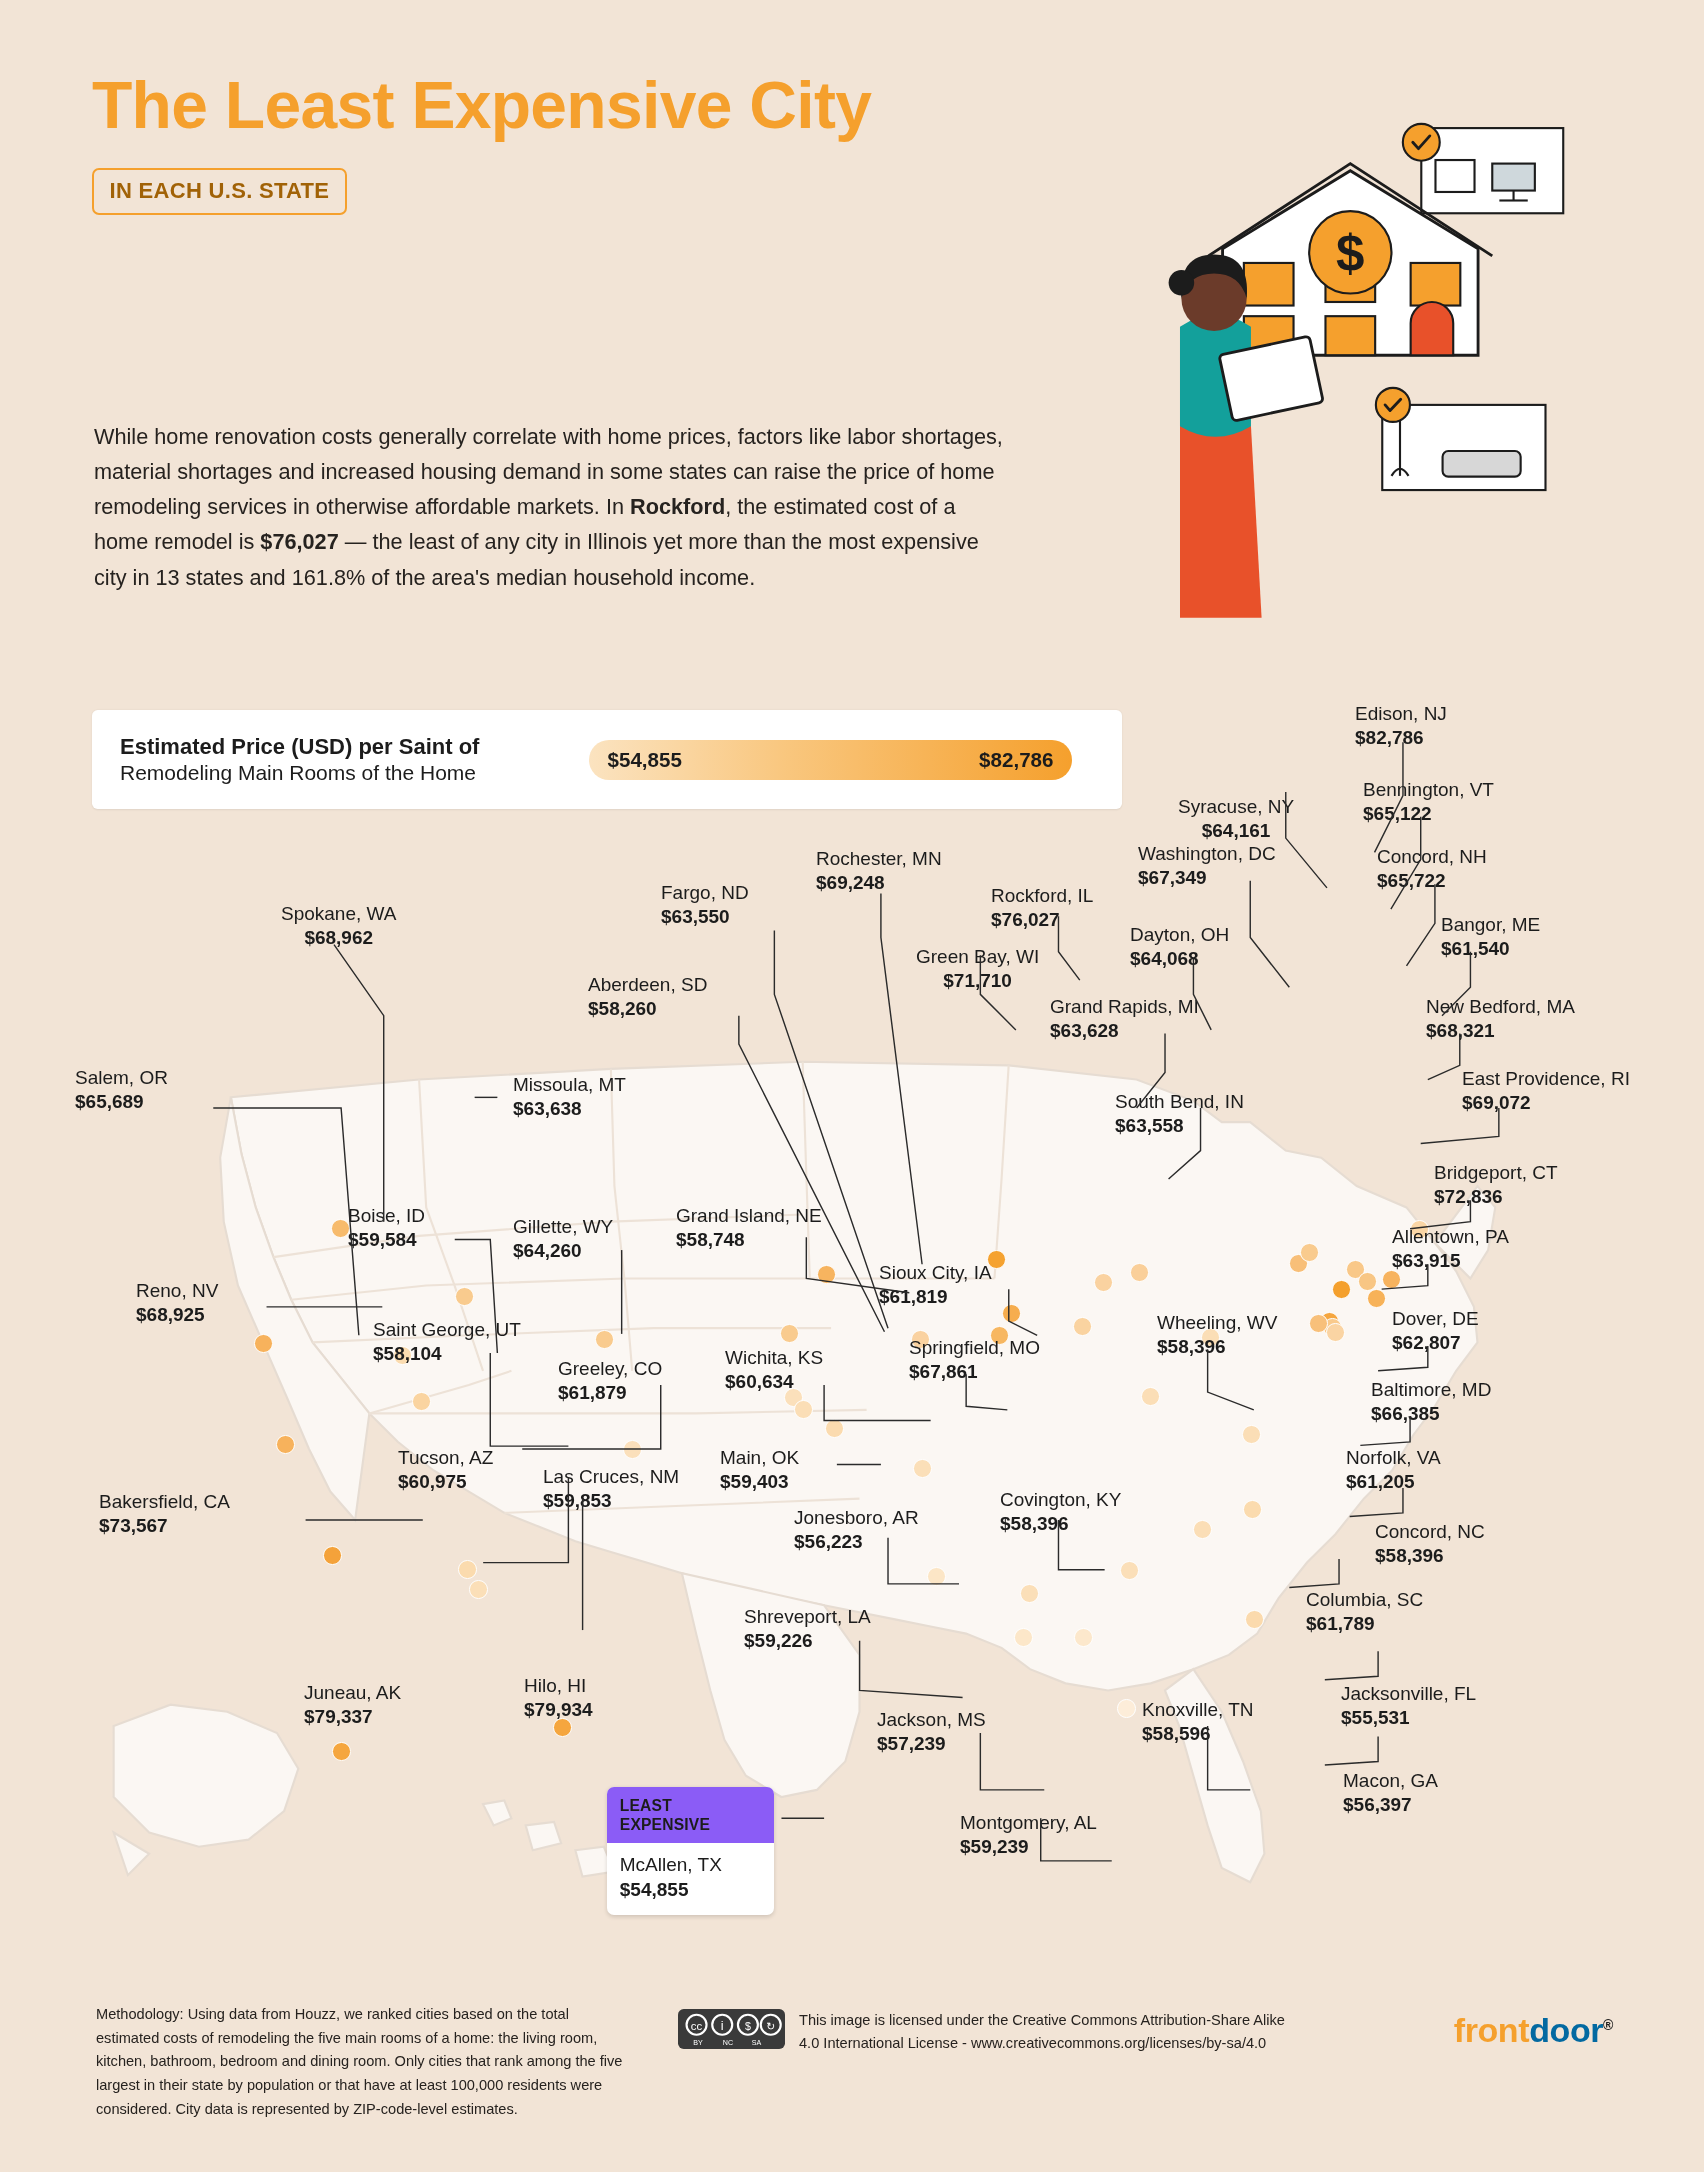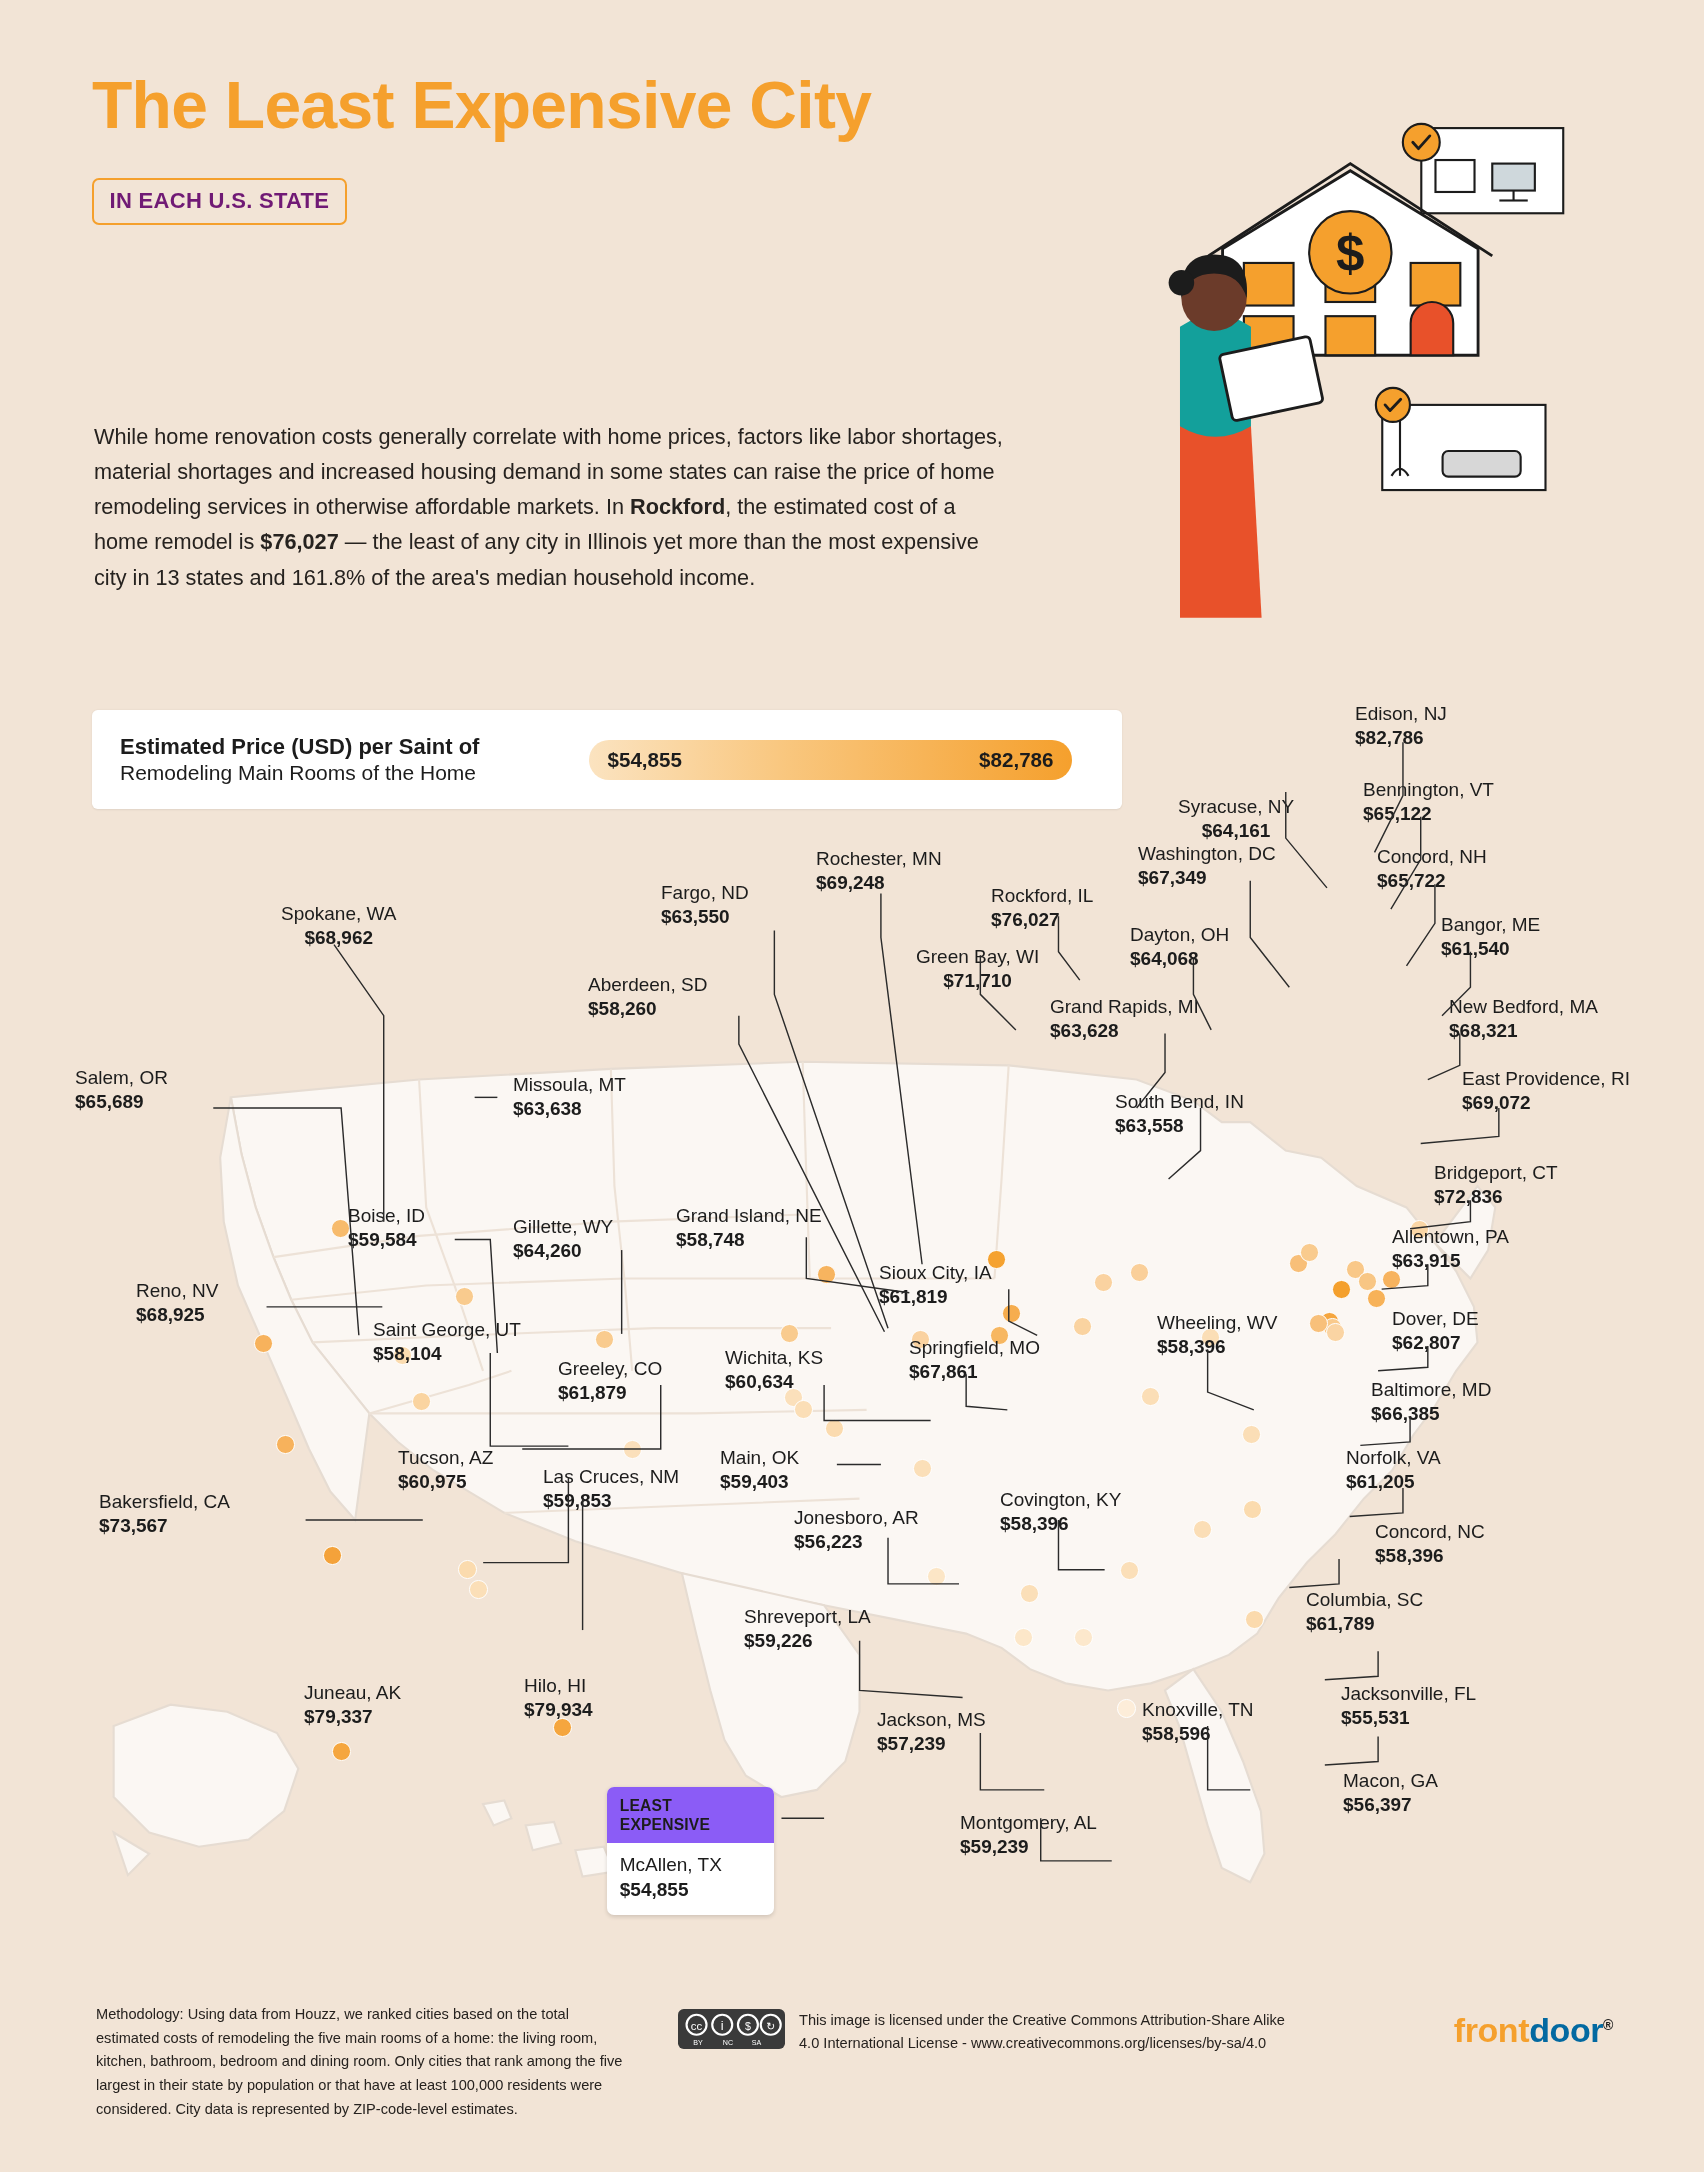--- a/index.html
+++ b/index.html
@@ -38,28 +38,28 @@
   .title-line2 {
     font-size: 61px;
     font-weight: 700;
     color: #1c1c1c;
     letter-spacing: -0.7px;
     line-height: 1.1;
     margin-top: 1.4px;
   }
   .subtitle-pill {
     display: inline-block;
-    margin-top: 38px;
+    margin-top: 28px;
     border: 2.1px solid #F5A02D;
     border-radius: 7px;
     padding: 8.5px 15.6px 9.2px 15.6px;
     font-size: 22px;
     font-weight: 700;
     letter-spacing: 0.3px;
-    color: #701a75;
+    color: #a16207;
     background: transparent;
   }
   .intro {
     position: absolute;
     left: 94px;
     top: 419px;
     width: 909px;
     font-size: 21.7px;
     line-height: 1.62;
     color: #26221f;
@@ -549,21 +549,21 @@
     <span class="price">$65,122</span>
   </div>
   <div class="lbl" style="left:1377px; top:845px;">
     <span class="city">Concord, NH</span>
     <span class="price">$65,722</span>
   </div>
   <div class="lbl" style="left:1441px; top:913px;">
     <span class="city">Bangor, ME</span>
     <span class="price">$61,540</span>
   </div>
-  <div class="lbl" style="left:1426px; top:995px;margin-left:23px;">
+  <div class="lbl" style="left:1426px; top:995px;">
     <span class="city">New Bedford, MA</span>
     <span class="price">$68,321</span>
   </div>
   <div class="lbl" style="left:1462px; top:1067px; white-space:normal; width:178px;">
     <span class="city">East Providence, RI</span>
     <span class="price">$69,072</span>
   </div>
   <div class="lbl" style="left:1434px; top:1161px;">
     <span class="city">Bridgeport, CT</span>
     <span class="price">$72,836</span>

